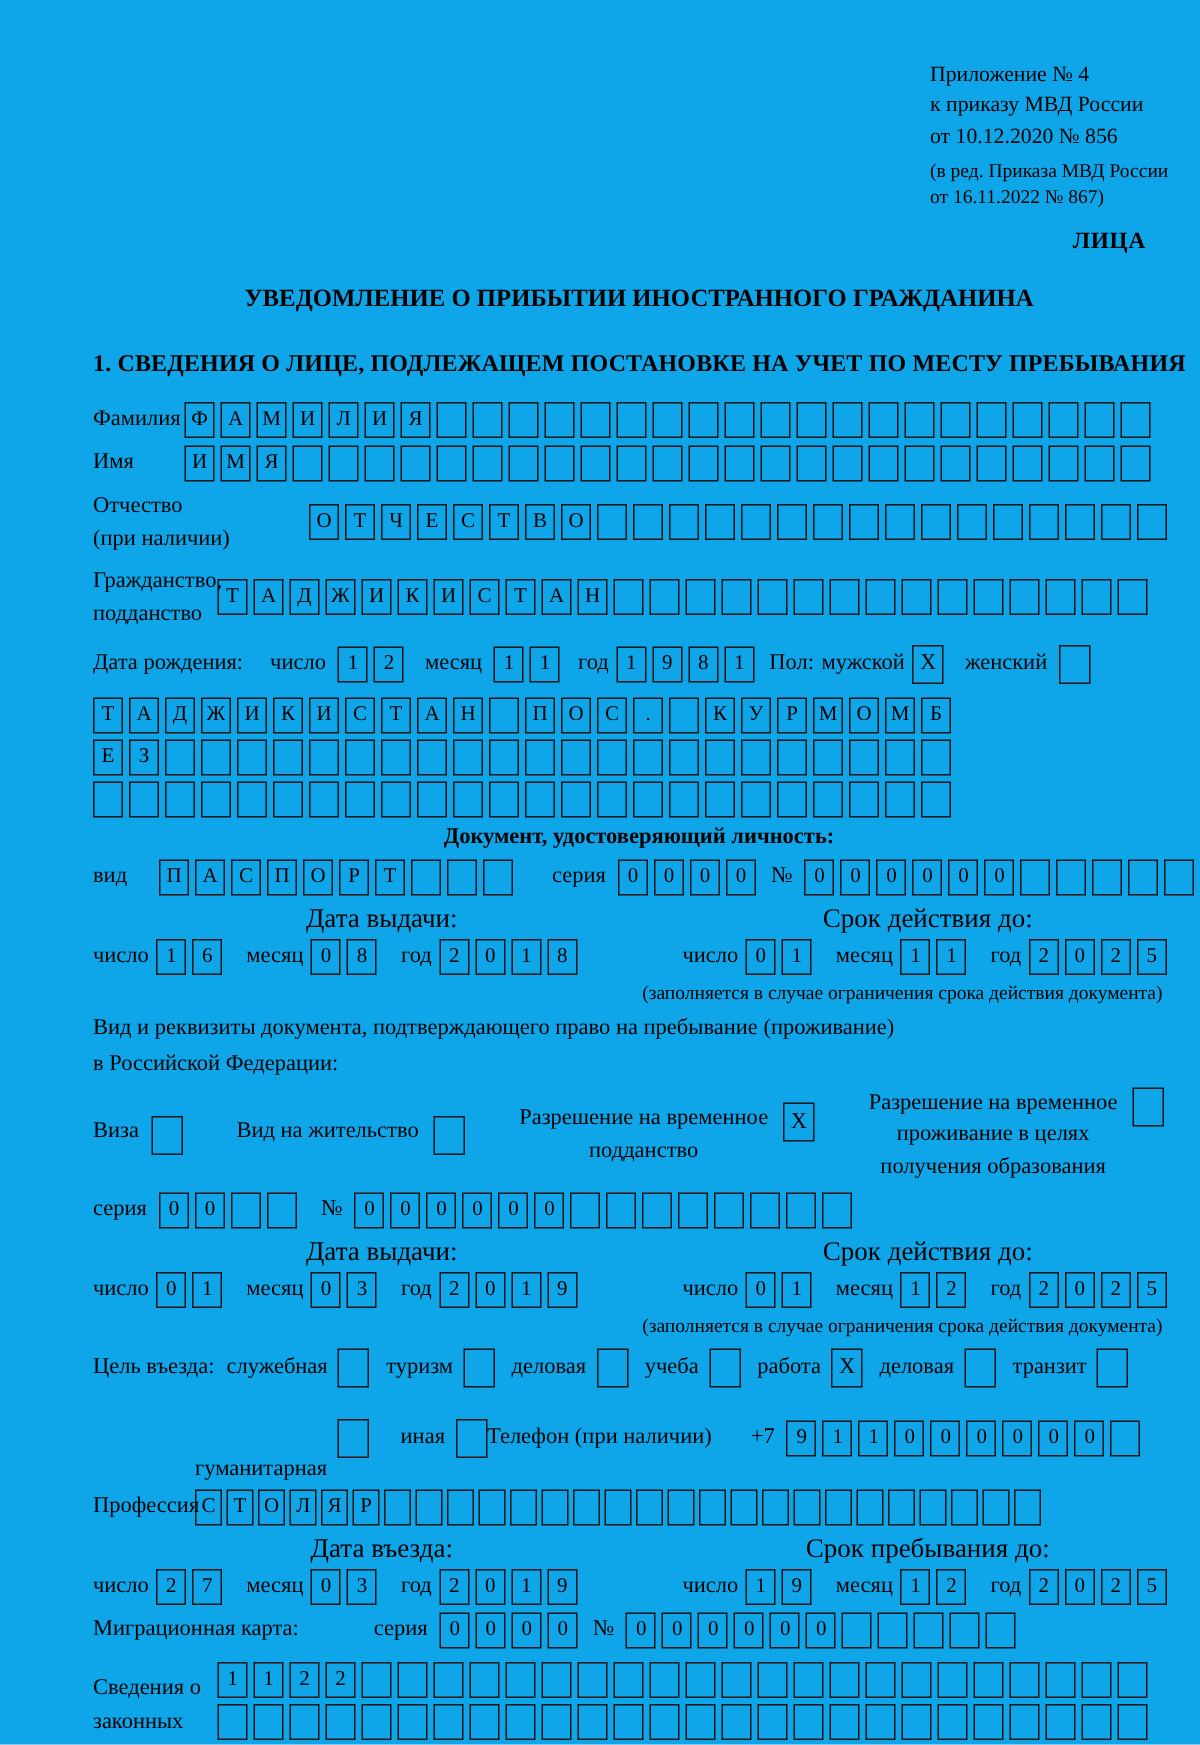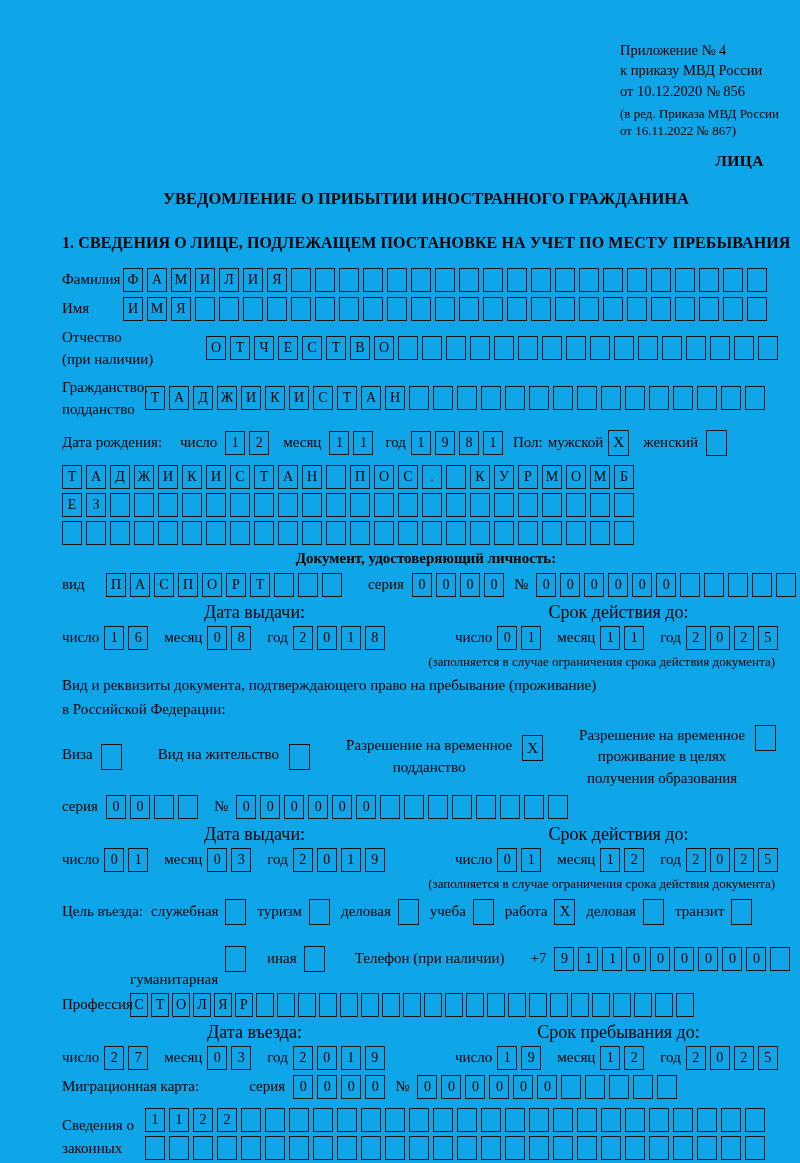--- a/index.html
+++ b/index.html
@@ -60,21 +60,21 @@
   .opts{ margin:2px 0 5px;gap:10px; }
   .opt{ display:flex; align-items:flex-start; flex:none; }
   .optlines{ display:flex; flex-direction:column; text-align:center; font-size:15px; line-height:1.45; }
 
   .purlbl{ margin-right:7px; }
   .purbox{ margin-right:11px; }
 
   
   .ml6{margin-left:6px;} .ml8{margin-left:8px;} .ml10{margin-left:10px;} .ml12{margin-left:12px;}
   .ml14{margin-left:14px;} .ml22{margin-left:22px;} .ml26{margin-left:26px;}
-  .ml30{margin-left:30px;text-align:right;} .ml50{margin-left:50px;} .ml68{margin-left:68px;margin-top:41px;}
+  .ml30{text-align:right;} .ml50{margin-left:50px;} .ml68{margin-left:68px;margin-top:41px;}
   .mr5{margin-right:5px;} .mr8{margin-right:8px;} .mr10{margin-right:10px;}
   .mb9{margin-bottom:9px;}
 </style>
 </head>
 <body>
 
 <div class="page">
 
   <div class="hdr">
     <div>Приложение № 4</div>

